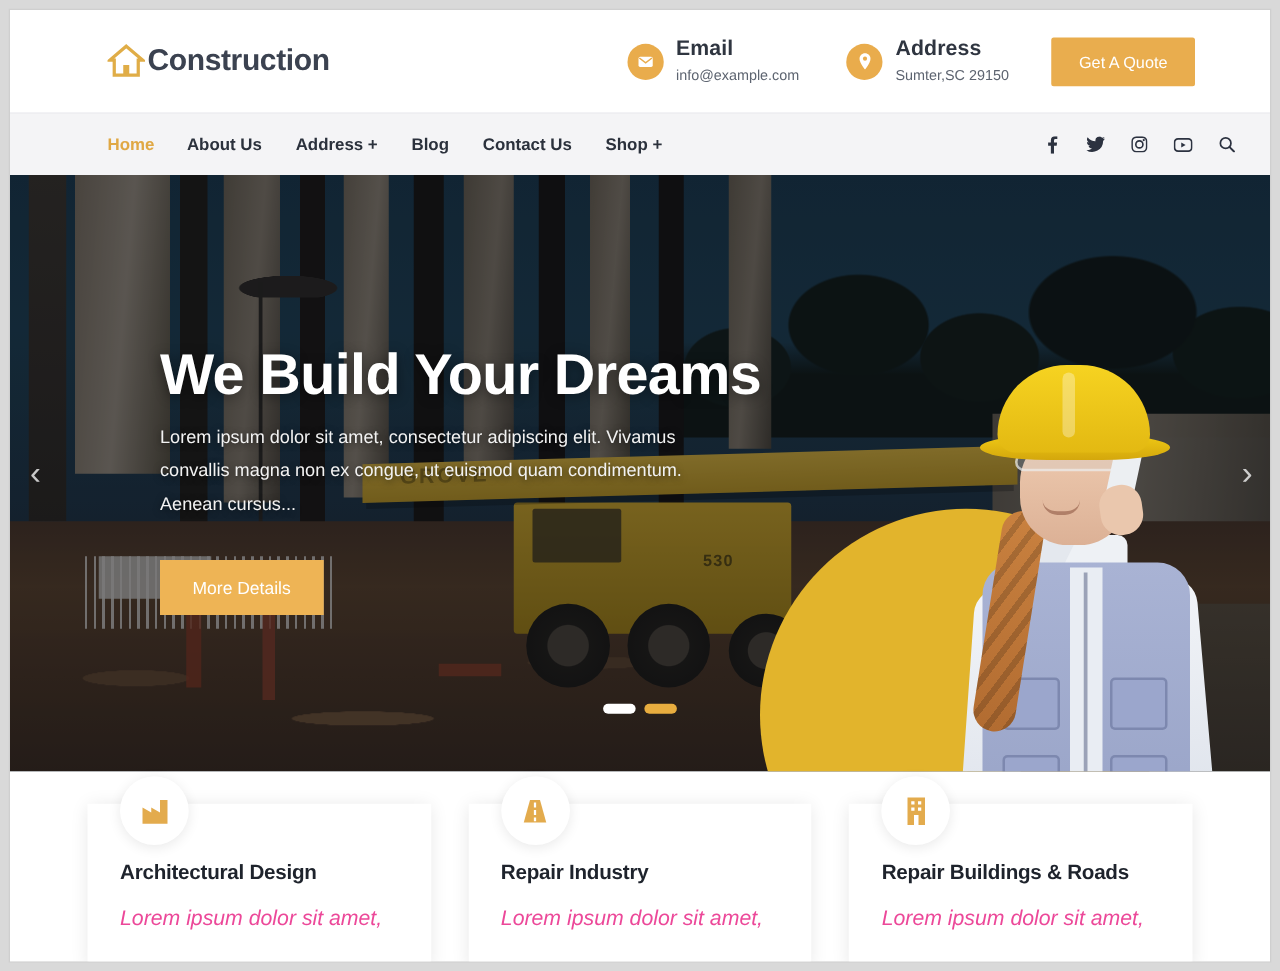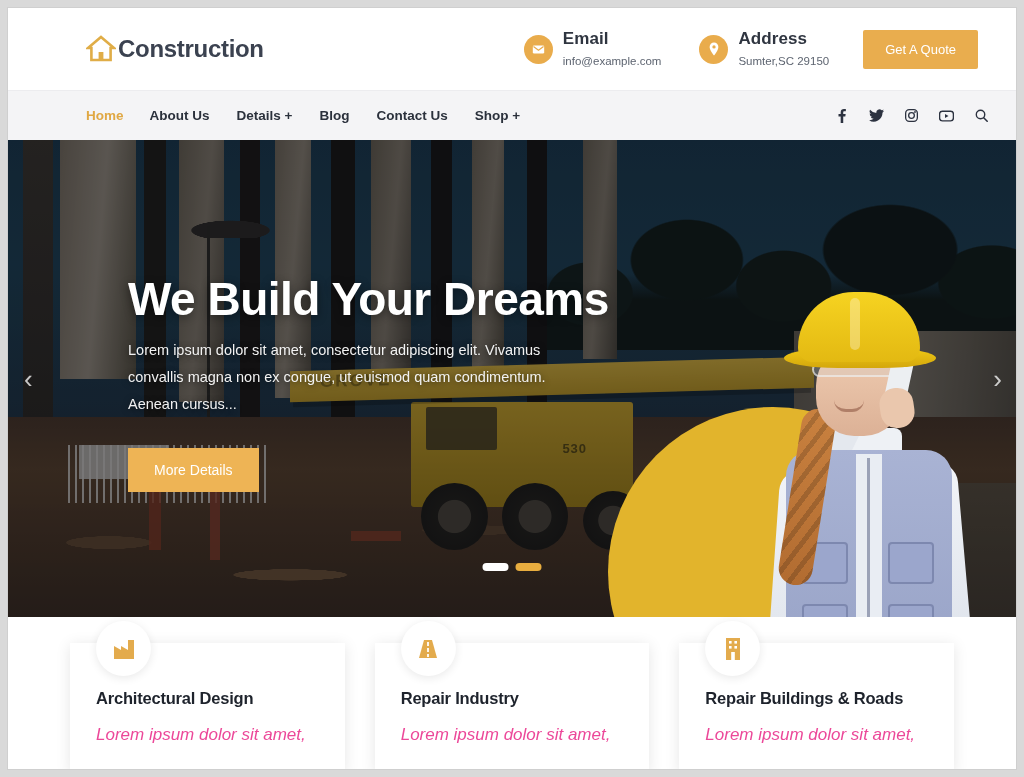--- a/index.html
+++ b/index.html
@@ -38,21 +38,21 @@
     width:29px;height:29px;border-radius:50%;
     background:#e9ac4c; flex:none;
     display:flex;align-items:center;justify-content:center;
   }
   .c-circle svg{ display:block; }
   .c-lines{ line-height:1.25; }
   .c-title{ font-size:17px; font-weight:700; color:#2f3540; letter-spacing:.1px;}
   .c-sub{ font-size:11.5px; color:#5d6470; margin-top:2px; }
 
   .quote-btn{
-    margin-left:34px; margin-right:16px;
+    margin-left:34px; margin-right:38px;
     background:#e9ad4e; color:#fff;
     border:none; cursor:pointer;
     font-size:13px; font-weight:500;
     padding:12px 22px; border-radius:2px;
     font-family:inherit;
   }
 
   
   .navbar{
     height:50px; background:#f4f4f6;
@@ -391,21 +391,21 @@
 
     </div>
 
     <button class="quote-btn">Get A Quote</button>
   </div>
 
   <div class="navbar">
     <div class="nav-links">
       <span class="nav-link active">Home</span>
       <span class="nav-link">About Us</span>
-      <span class="nav-link">Details +</span>
+      <span class="nav-link">Address +</span>
       <span class="nav-link">Blog</span>
       <span class="nav-link">Contact Us</span>
       <span class="nav-link">Shop +</span>
     </div>
 
     <div class="social">
       <span>
         <svg width="12" height="14" viewBox="0 0 10 16">
             <path d="M6.4 16V8.7h2.4l.4-2.9H6.4V4c0-.8.2-1.4 1.5-1.4h1.5V.1C9.1.1 8.2 0 7.2 0 5 0 3.5 1.3 3.5 3.7v2.1H1v2.9h2.5V16Z"></path>
           </svg>

